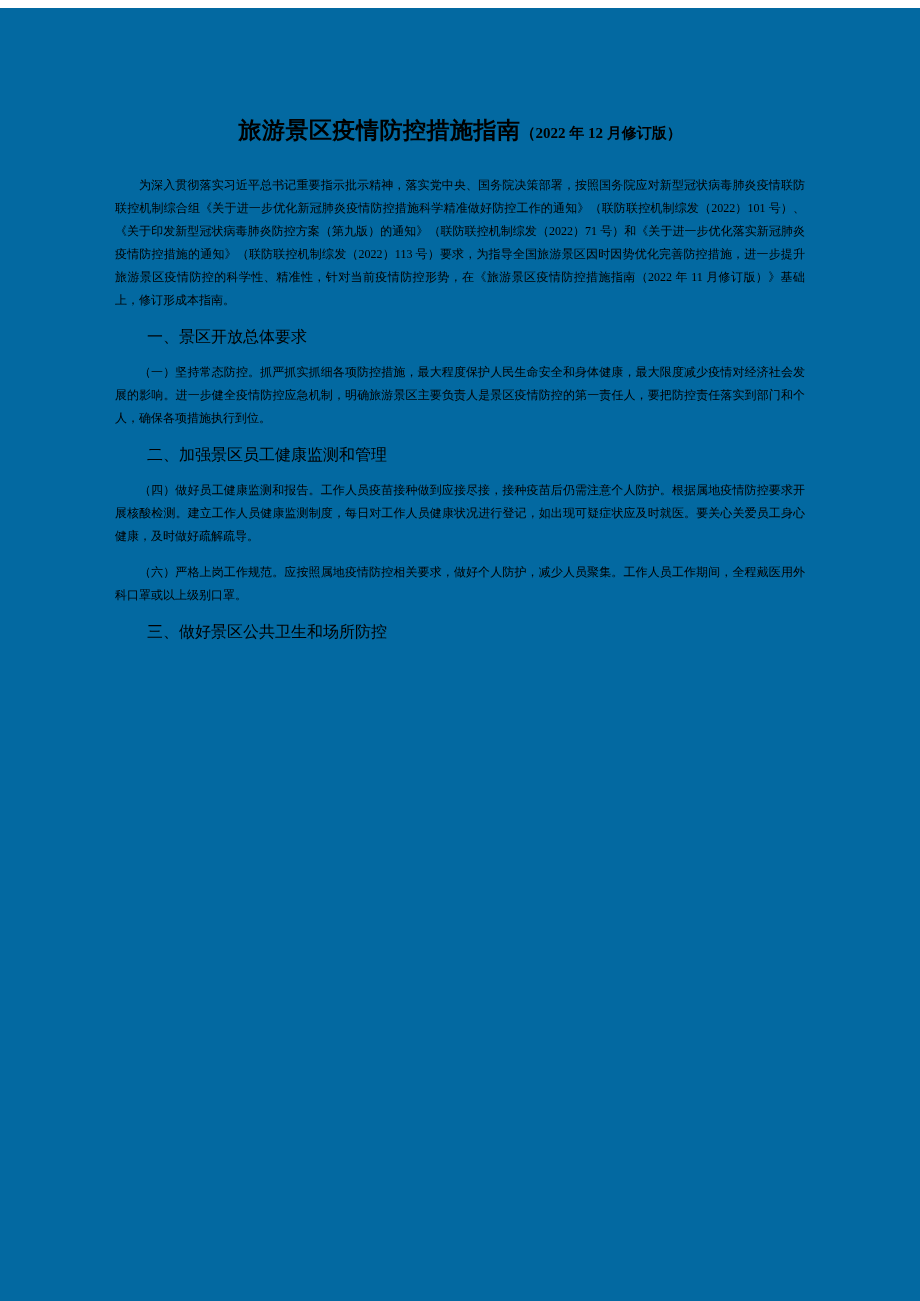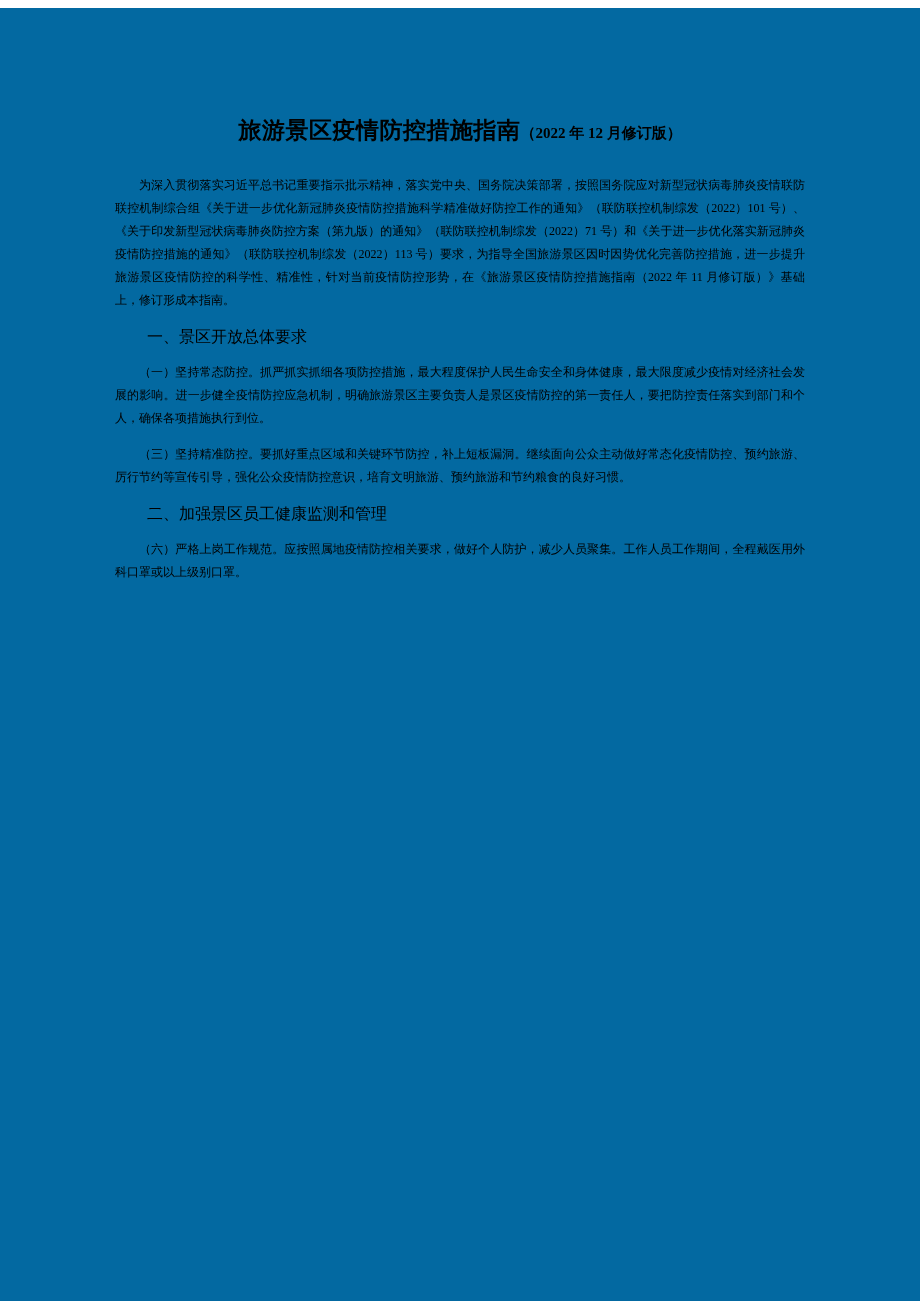--- a/index.html
+++ b/index.html
@@ -57,23 +57,24 @@
 
   <h1 class="doc-title"><span class="title-main">旅游景区疫情防控措施指南</span><span class="title-sub">（2022 年 12 月修订版）</span></h1>
 
   <p class="para">为深入贯彻落实习近平总书记重要指示批示精神，落实党中央、国务院决策部署，按照国务院应对新型冠状病毒肺炎疫情联防联控机制综合组《关于进一步优化新冠肺炎疫情防控措施科学精准做好防控工作的通知》（联防联控机制综发（2022）101 号）、《关于印发新型冠状病毒肺炎防控方案（第九版）的通知》（联防联控机制综发（2022）71 号）和《关于进一步优化落实新冠肺炎疫情防控措施的通知》（联防联控机制综发（2022）113 号）要求，为指导全国旅游景区因时因势优化完善防控措施，进一步提升旅游景区疫情防控的科学性、精准性，针对当前疫情防控形势，在《旅游景区疫情防控措施指南（2022 年 11 月修订版）》基础上，修订形成本指南。</p>
 
   <p class="section-heading">一、景区开放总体要求</p>
 
   <p class="para">（一）坚持常态防控。抓严抓实抓细各项防控措施，最大程度保护人民生命安全和身体健康，最大限度减少疫情对经济社会发展的影响。进一步健全疫情防控应急机制，明确旅游景区主要负责人是景区疫情防控的第一责任人，要把防控责任落实到部门和个人，确保各项措施执行到位。</p>
 
 
-  <p class="para">（三）坚持精准防控。要抓好重点区域和关键环节防控，补上短板漏洞。继续面向公众主动做好常态化疫情防控、预约旅游、厉行节约等宣传引导，强化公众疫情防控意识，培育文明旅游、预约旅游和节约粮食的良好习惯。</p>
 
   <p class="section-heading">二、加强景区员工健康监测和管理</p>
 
+  <p class="para">（四）做好员工健康监测和报告。工作人员疫苗接种做到应接尽接，接种疫苗后仍需注意个人防护。根据属地疫情防控要求开展核酸检测。建立工作人员健康监测制度，每日对工作人员健康状况进行登记，如出现可疑症状应及时就医。要关心关爱员工身心健康，及时做好疏解疏导。</p>
 
 
   <p class="para">（六）严格上岗工作规范。应按照属地疫情防控相关要求，做好个人防护，减少人员聚集。工作人员工作期间，全程戴医用外科口罩或以上级别口罩。</p>
 
+  <p class="section-heading">三、做好景区公共卫生和场所防控</p>
 
 
 </div>
 
 </body></html>

